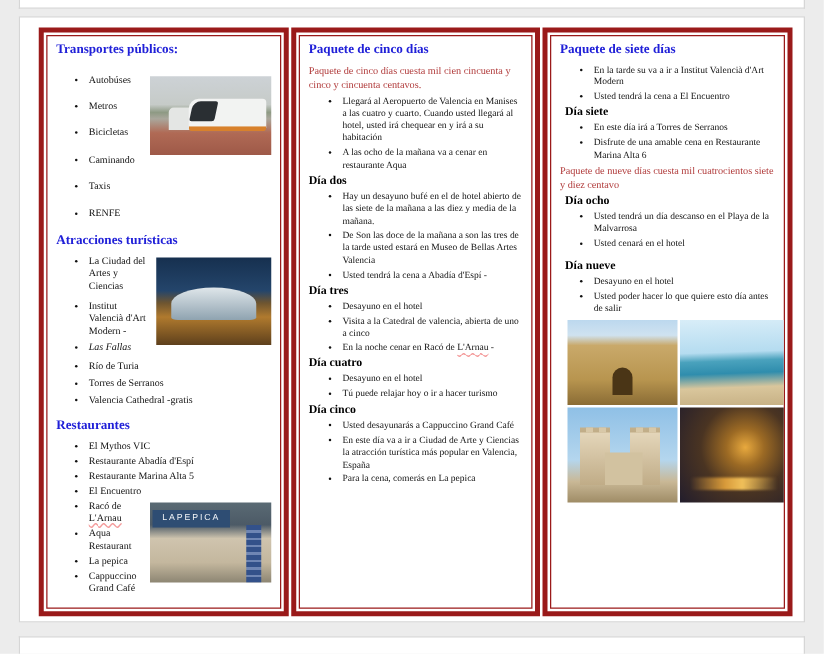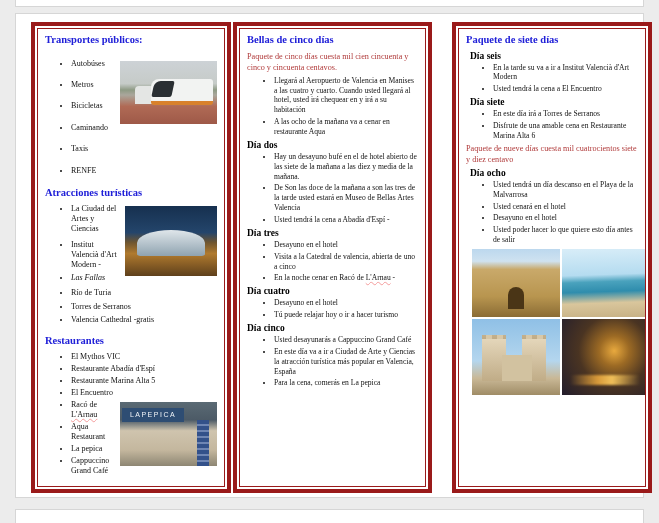--- a/index.html
+++ b/index.html
@@ -24,21 +24,21 @@
   .box {
     position:absolute; top:8px; height:471px;
     border:4px solid #9a1a1a; background:#fff;
   }
   .box-inner {
     position:absolute; inset:2px; border:1px solid #9a1a1a;
     padding:5px 7px 4px 7px; overflow:hidden;
   }
   .box-c1 { left:15px;  width:200px; }
   .box-c2 { left:217px; width:199px; }
-  .box-c3 { left:436px; width:200px; }
+  .box-c3 { left:418px; width:200px; }
 
   .h-blue {
     color:#2020d8; font-weight:bold; font-size:10.5px; line-height:1.2;
     margin-bottom:4px;
   }
   .price {
     color:#b03a3a; font-size:8.2px; line-height:1.35; margin-bottom:3px;
   }
   .day-title { font-weight:bold; font-size:9.5px; margin:3px 0 2px 0; }
   .c3 .day-title { margin-left:4px; }
@@ -197,21 +197,21 @@
           <li>Aqua Restaurant</li>
           <li>La pepica</li>
           <li>Cappuccino Grand Café</li>
         </ul>
       </div>
     </div>
   </div>
 
   <div class="box box-c2">
     <div class="box-inner">
-      <div class="h-blue">Bellas de cinco días</div>
+      <div class="h-blue">Paquete de cinco días</div>
       <div class="price">Paquete de cinco días cuesta mil cien cincuenta y cinco y cincuenta centavos.</div>
 
       <ul class="ul-day">
         <li>Llegará al Aeropuerto de Valencia en Manises a las cuatro y cuarto. Cuando usted llegará al hotel, usted irá chequear en y irá a su habitación</li>
         <li>A las ocho de la mañana va a cenar en restaurante Aqua</li>
       </ul>
 
       <div class="day-title">Día dos</div>
       <ul class="ul-day">
         <li>Hay un desayuno bufé en el de hotel abierto de las siete de la mañana a las diez y media de la mañana.</li>
@@ -238,40 +238,40 @@
         <li>En este día va a ir a Ciudad de Arte y Ciencias la atracción turística más popular en Valencia, España</li>
         <li>Para la cena, comerás en La pepica</li>
       </ul>
     </div>
   </div>
 
   <div class="box box-c3 c3">
     <div class="box-inner">
       <div class="h-blue">Paquete de siete días</div>
 
-      <div class="day-title">Día seis</div>
       <ul class="ul-day">
         <li>En la tarde su va a ir a  Institut Valencià d'Art Modern</li>
         <li>Usted tendrá la cena a El Encuentro</li>
       </ul>
 
       <div class="day-title">Día siete</div>
       <ul class="ul-day">
         <li>En este día irá a Torres de Serranos</li>
         <li>Disfrute de una amable cena en Restaurante Marina Alta 6</li>
       </ul>
 
       <div class="price">Paquete de nueve días cuesta mil cuatrocientos siete y diez centavo</div>
 
       <div class="day-title">Día ocho</div>
       <ul class="ul-day">
         <li>Usted tendrá un día descanso  en el Playa de la Malvarrosa</li>
         <li>Usted cenará en el hotel</li>
       </ul>
 
+      <div class="day-title" style="margin-top:9px;">Día nueve</div>
       <ul class="ul-day">
         <li>Desayuno en el hotel</li>
         <li>Usted poder hacer lo que quiere esto día antes de salir</li>
       </ul>
 
       <div class="collage">
         <div class="cathedral-photo">
           <div class="cathedral-door"></div>
         </div>
         <div class="beach-photo"></div>

